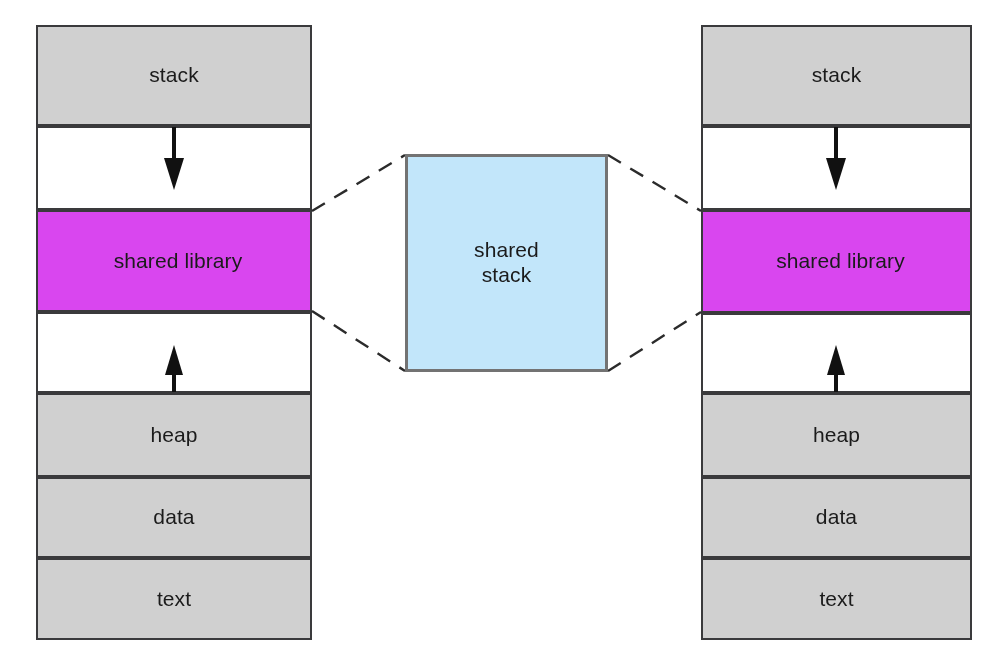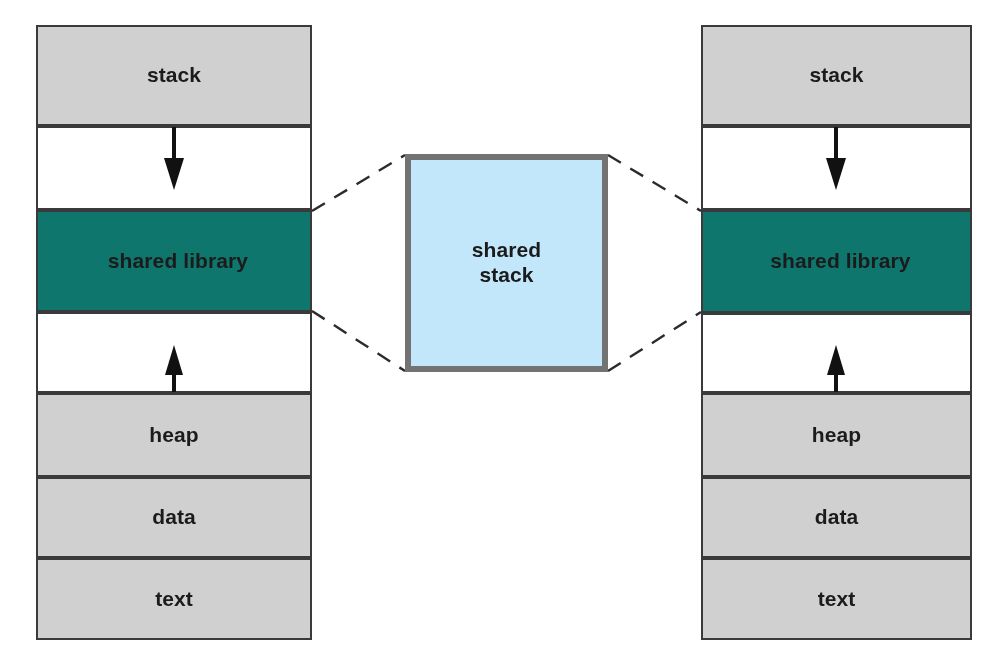--- a/index.html
+++ b/index.html
@@ -25,35 +25,34 @@
     position: absolute;
     left: 0;
     right: 0;
     box-sizing: border-box;
     border: 2px solid #3a3a3c;
     display: flex;
     align-items: center;
     justify-content: center;
   }
   .seg.gray  { background: #d0d0d0; }
-  .seg.blue  { background: #0f766e; padding-left: 8px; }
+  .seg.blue  { background: #d946ef; padding-left: 8px; }
   .seg.white { background: #ffffff; }
   .seg-label {
     font-size: 21px;
     color: #1b1b1b;
     letter-spacing: 0.1px;
     line-height: 1.18;
     text-align: center;
     white-space: nowrap;
-    font-weight: bold;
   }
   .shared-box {
     position: absolute;
     box-sizing: border-box;
-    border: 6px solid #737373;
+    border: 3px solid #737373;
     background: #c2e6fa;
     display: flex;
     align-items: center;
     justify-content: center;
   }
   .shared-box .seg-label {
     white-space: normal;
     width: 100%;
   }
   .arrow-layer, .dash-layer {

